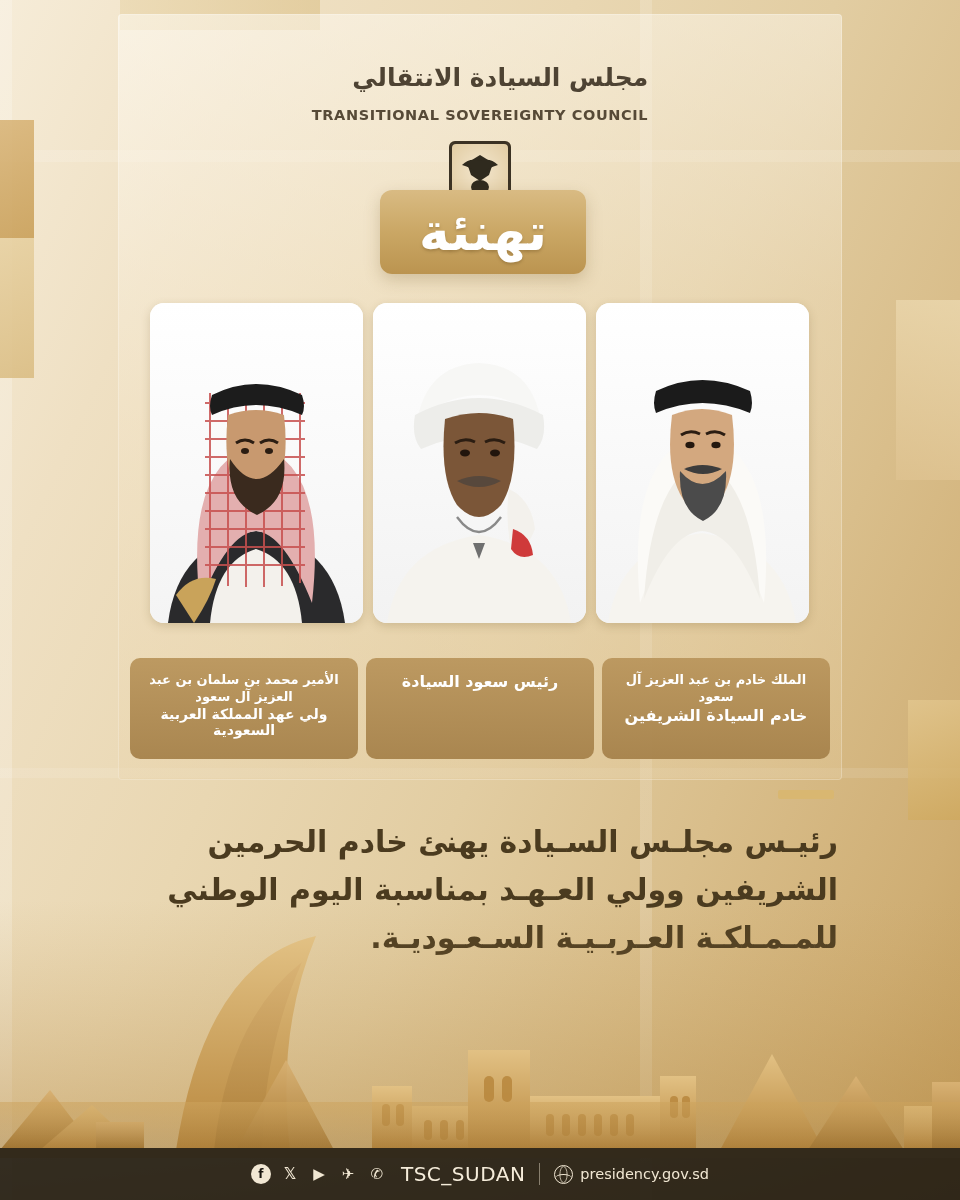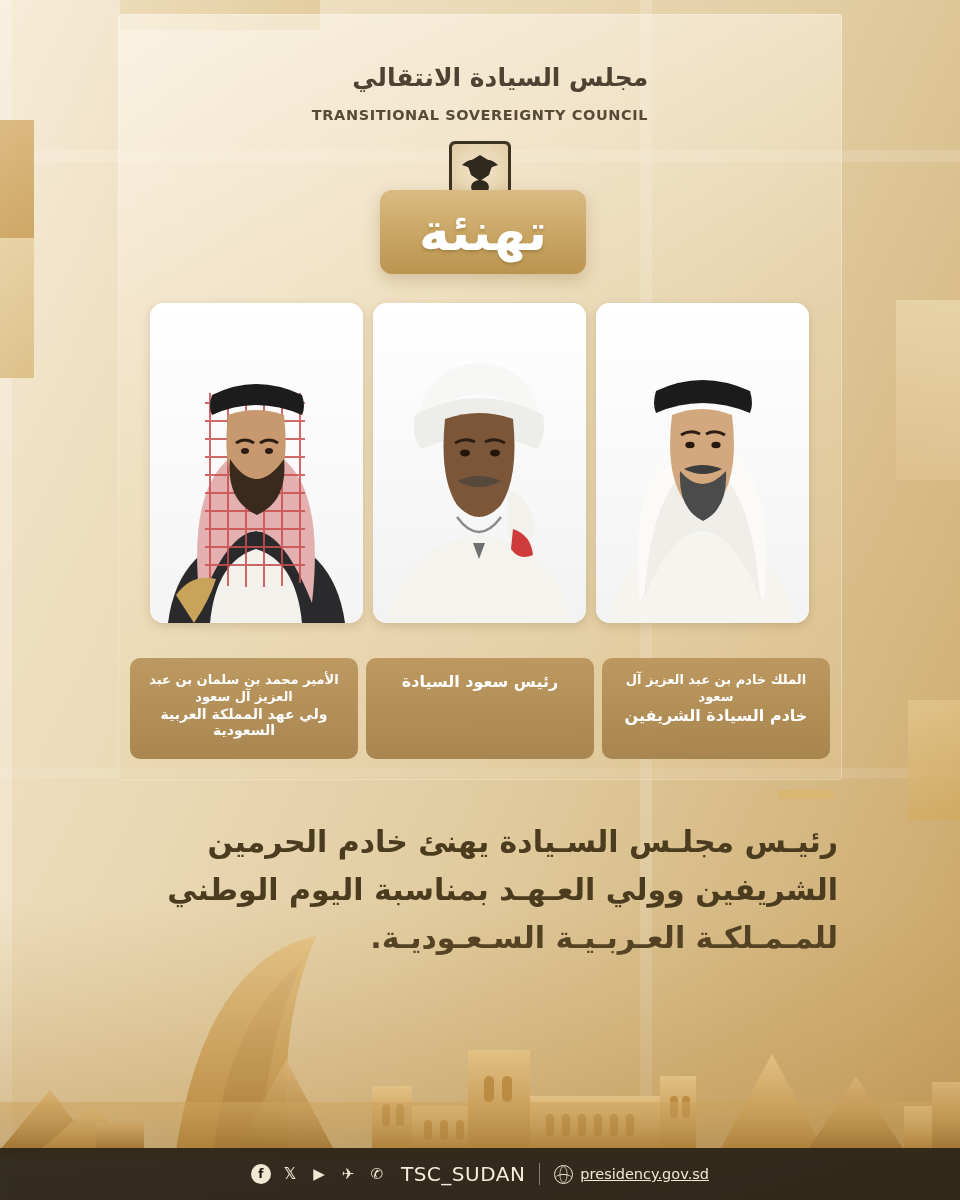--- a/index.html
+++ b/index.html
@@ -230,21 +230,21 @@
     border-radius: 50%;
     background: #f1e7d3;
     color: #1a1610;
     font-size: 12px;
     font-weight: bold;
     display: flex; align-items: center; justify-content: center;
   }
   .soc.plain { background: transparent; color: #f1e7d3; font-size: 15px; }
   .handle { font-size: 20px; letter-spacing: .5px; color: #f5ecda; }
   .divider { width: 1px; height: 22px; background: rgba(241,231,211,0.45); }
-  .site { display: flex; align-items: center; gap: 7px; font-size: 14.5px; text-decoration: underline; }
+  .site { display: flex; align-items: center; gap: 7px; font-size: 14.5px; }
   .globe {
     width: 17px; height: 17px; border-radius: 50%;
     border: 1.6px solid #f1e7d3;
     position: relative;
   }
   .globe::before, .globe::after {
     content: ""; position: absolute; inset: 0;
     border: 1px solid #f1e7d3; border-radius: 50%;
   }
   .globe::before { transform: scaleX(.45); }

